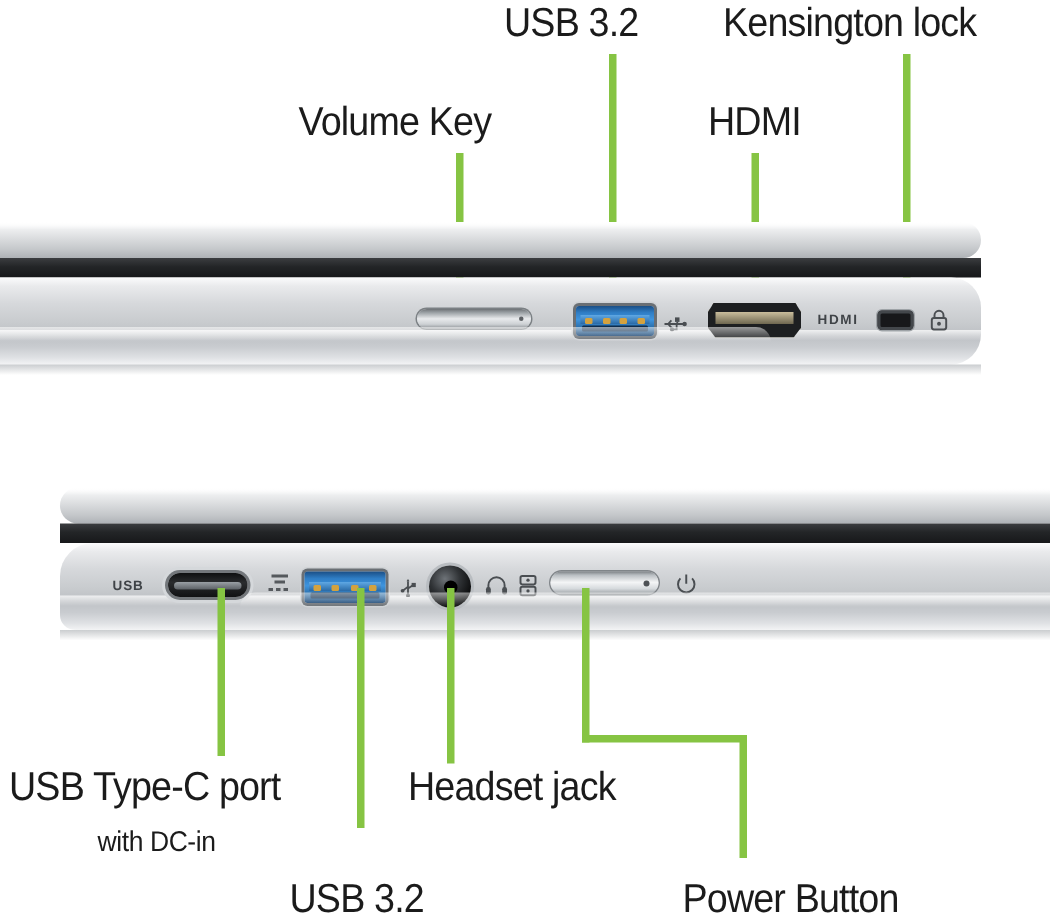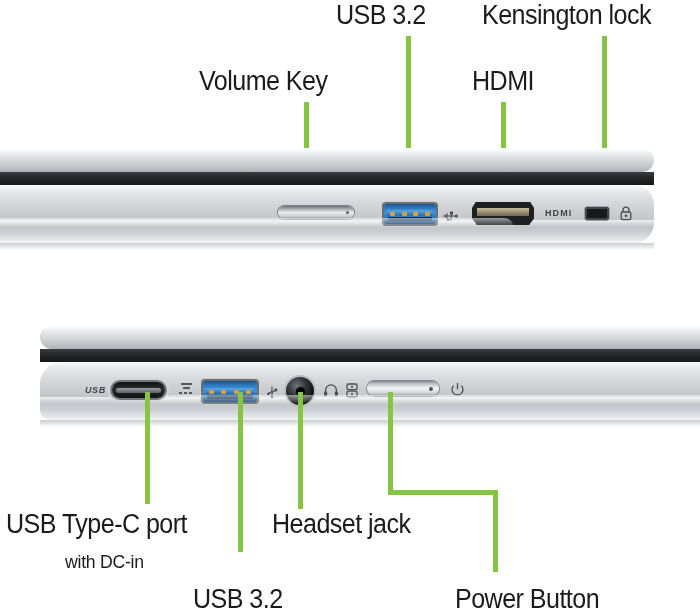--- a/index.html
+++ b/index.html
@@ -216,21 +216,21 @@
          border-radius:0 40px 0 0;"></div>
   </div>
 
   <div class="laptop" style="left:40px;top:325px;width:680px;height:110px;">
 
     <div class="lid" style="border-radius:20px 6px 6px 20px;"></div>
     <div class="seam" style="top:24px;"></div>
     <div class="base" style="top:37px;height:58px;border-radius:22px 3px 3px 10px;"></div>
     <div class="shadowline" style="top:95px;"></div>
 
-    <div class="silktext" style="left:45px;top:60px;letter-spacing:.6px;font-style:italic;">USB</div>
+    <div class="silktext" style="left:35px;top:60px;letter-spacing:.6px;">USB</div>
 
     <div class="port usbc" style="left:72px;top:57px;width:53px;height:16px;">
         <div class="bar"></div>
       </div>
 
     <div class="dcdash" style="left:141px;top:58px;">
       <b></b>
         <b class="s"></b>
     </div>
     <div class="dcdots" style="left:139px;top:67px;">

